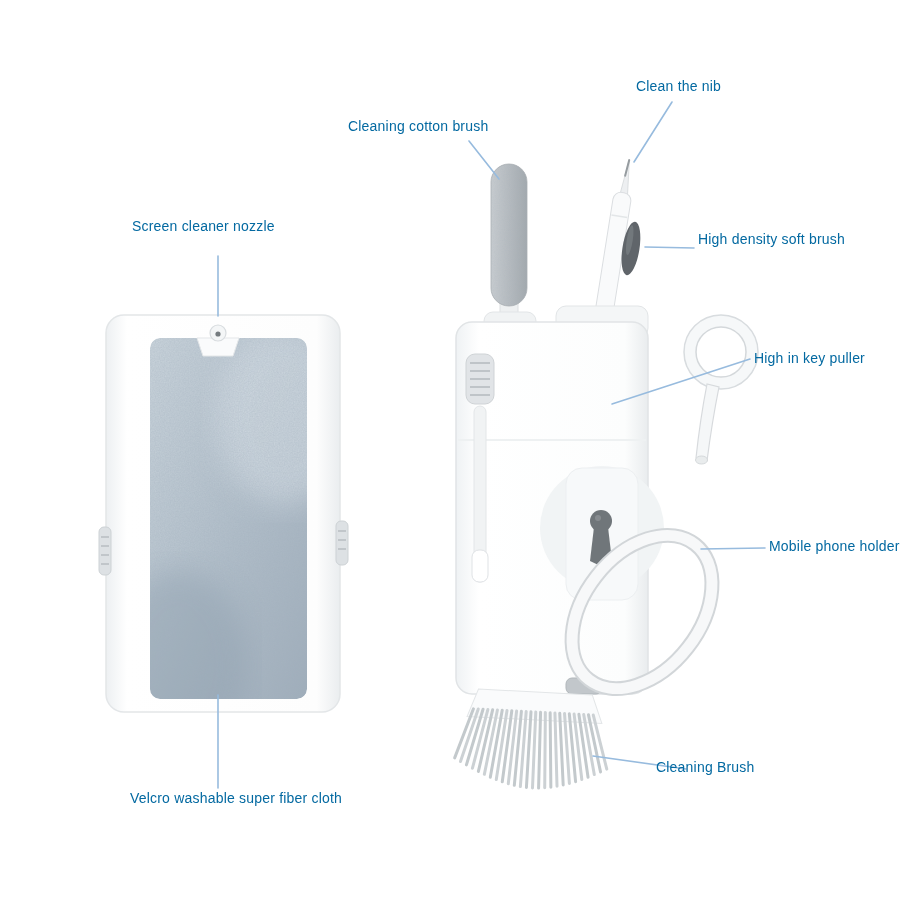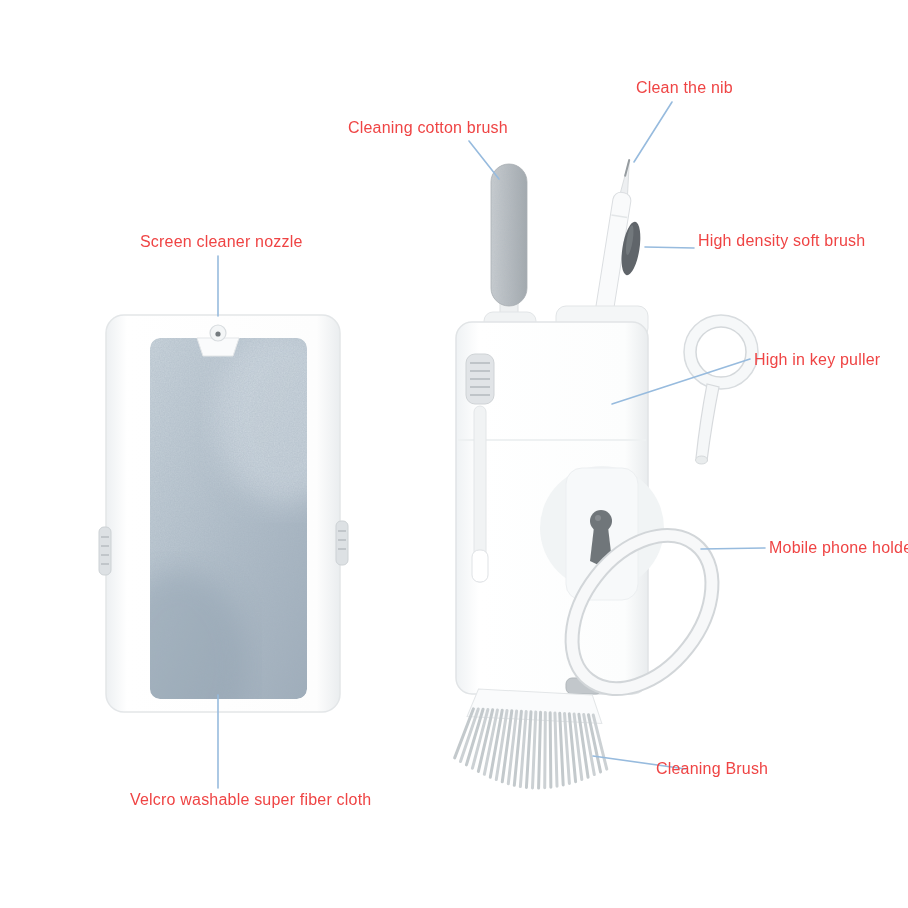--- a/index.html
+++ b/index.html
@@ -6,29 +6,29 @@
   .stage{
     position:relative;
     width:908px;height:908px;
     background:#ffffff;
     font-family:"Liberation Sans",sans-serif;
     overflow:hidden;
   }
   .art{position:absolute;left:0;top:0;}
   .label{
     position:absolute;
-    color:#ef4444;
-    font-size:16px;
+    color:#0369a1;
+    font-size:14px;
     letter-spacing:.2px;
     white-space:nowrap;
     line-height:1.1;
   }
   .lbl-nib{left:636px;top:79px;}
   .lbl-swab{left:348px;top:119px;}
-  .lbl-nozzle{left:132px;top:233px;margin-left:8px;}
+  .lbl-nozzle{left:132px;top:219px;}
   .lbl-softbrush{left:698px;top:232px;}
   .lbl-keypuller{left:754px;top:351px;}
   .lbl-holder{left:769px;top:539px;}
   .lbl-brush{left:656px;top:760px;}
   .lbl-cloth{left:90px;top:791px;margin-left:40px;}
 </style>
 </head>
 <body>
 
 <div class="stage">

